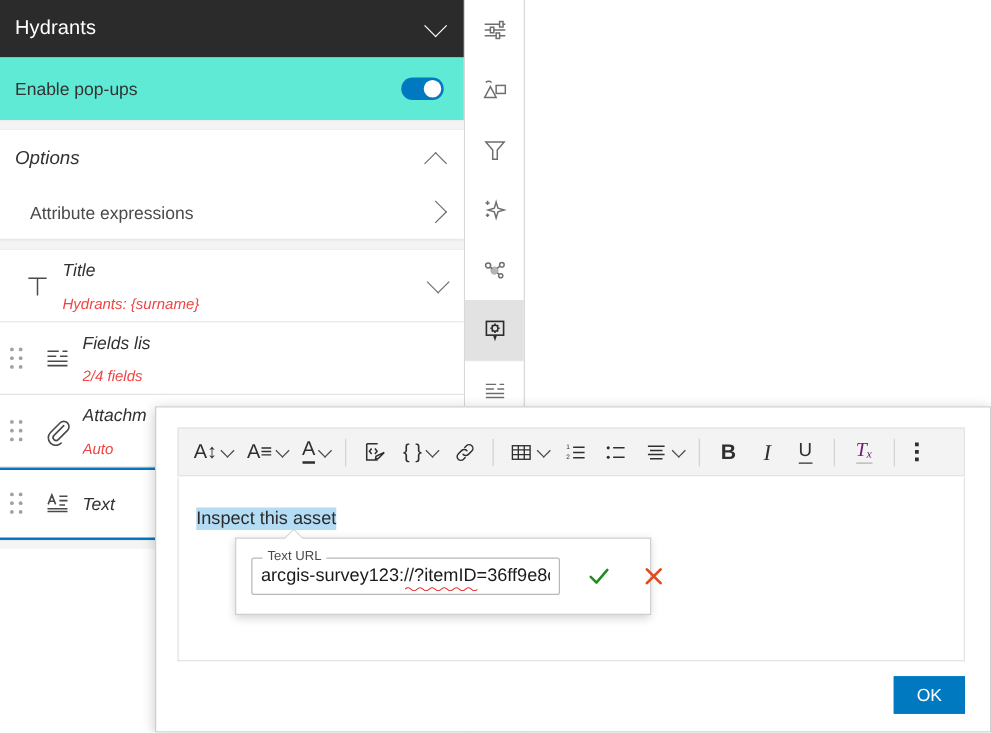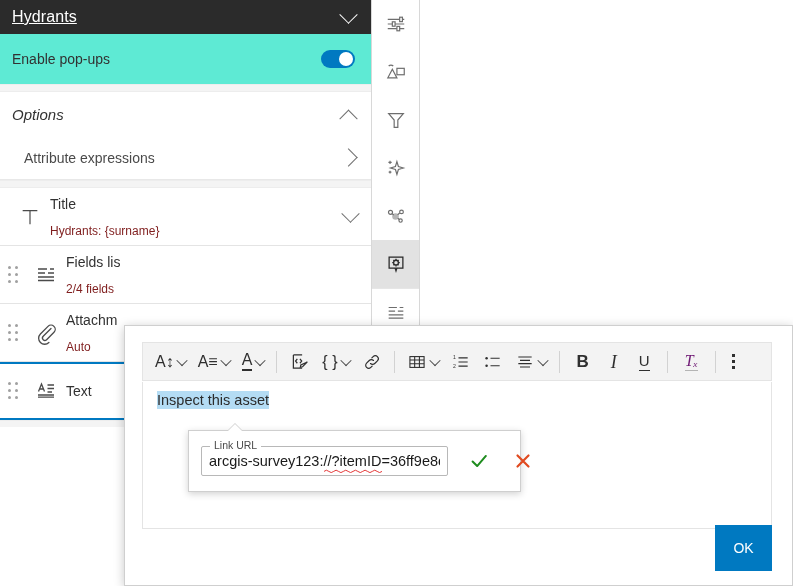--- a/index.html
+++ b/index.html
@@ -23,28 +23,27 @@
     position: absolute;
     left: 0; top: 0;
     width: 372px;
     height: 586px;
     background: #ffffff;
     border-right: 1px solid #d8d8d8;
     box-sizing: border-box;
   }
 
   .layer-header {
-    height: 34px;
+    height: 46px;
     background: #2b2b2b;
     color: #ffffff;
     display: flex;
     align-items: center;
     padding: 0 16px 0 12px;
     box-sizing: border-box;
-    text-decoration: underline;
   }
   .layer-header .title {
     flex: 1;
     font-size: 16px;
     letter-spacing: 0.1px;
   }
 
   .panel-header {
     height: 48px;
     display: flex;
@@ -141,20 +140,21 @@
   .chev.white { border-color: #ffffff; }
 
   .element-row {
     height: 58px;
     display: flex;
     align-items: center;
     background: #fff;
     border-bottom: 1px solid #e4e4e4;
     box-sizing: border-box;
     padding-right: 14px;
+    font-style: italic;
   }
   .element-row.selected {
     border: 2px solid #0079c1;
     border-left: none;
     height: 58px;
   }
   .drag-dots {
     width: 26px;
     flex: none;
     display: grid;
@@ -175,21 +175,21 @@
     width: 40px; flex: none;
     display: flex; align-items: center; justify-content: center;
     color: #4a4a4a;
   }
   .el-texts { flex: 1; min-width: 0; overflow: hidden; }
   .el-title {
     font-size: 14px; color: #323232;
     white-space: nowrap;
   }
   .el-sub {
-    font-size: 12px; color: #7f1d1d; margin-top: 12px;
+    font-size: 12px; color: #ef4444; margin-top: 12px;
     white-space: nowrap;
   }
 
   
   #icon-rail {
     position: absolute;
     left: 372px; top: 0;
     width: 48px;
     height: 586px;
     background: #ffffff;
@@ -266,21 +266,21 @@
 
   .rte-body {
     position: absolute;
     left: 17px; top: 56px;
     right: 20px;
     bottom: 56px;
     background: #fff;
     border: 1px solid #e4e4e4;
     border-top: none;
     box-sizing: border-box;
-    padding: 10px 14px;
+    padding: 24px 14px;
     overflow: hidden;
   }
   .sel-text {
     display: inline;
     background: #b4dcf4;
     font-size: 14.5px;
     color: #2b2b2b;
     padding: 1px 0;
   }
 
@@ -354,21 +354,21 @@
   .chk-green { color: #1e8c1e; }
   .x-red { color: #e04a20; }
 
   
   .dlg-footer {
     position: absolute;
     right: 20px; bottom: 14px;
     display: flex;
   }
   .btn {
-    height: 46px;
+    height: 30px;
     min-width: 57px;
     padding: 0 14px;
     display: flex; align-items: center; justify-content: center;
     font-size: 14px;
     box-sizing: border-box;
     cursor: pointer;
     font-family: "Liberation Sans", sans-serif;
   }
   .btn.primary {
     background: #0079c1;
@@ -661,21 +661,21 @@
   <div class="dlg-footer">
     <div class="btn primary">OK</div>
   </div>
 </div>
 
 <div id="link-popup">
   <span class="arrow"></span>
   <span class="arrow-fill"></span>
 
   <span class="field-wrap">
-    <span class="field-legend">Link URL</span>
+    <span class="field-legend">Text URL</span>
     <input class="link-input" type="text" spellcheck="false" value="arcgis-survey123://?itemID=36ff9e8c1" style="">
     <svg class="spell" viewBox="0 0 60 5" preserveAspectRatio="none">
       <path d="M0 3 q2.5 -3 5 0 t5 0 t5 0 t5 0 t5 0 t5 0 t5 0 t5 0 t5 0 t5 0 t5 0 t5 0" fill="none" stroke="#e02020" stroke-width="1"></path>
     </svg>
   </span>
 
   <span class="icon-btn chk-green" style="margin-left:14px;">
     <svg width="22" height="22" viewBox="0 0 24 24" fill="none" stroke="currentColor" stroke-width="2.2" stroke-linecap="round" stroke-linejoin="round">
       <path d="M5 12.5 L10 17.5 L19.5 6.5"></path>
     </svg>

